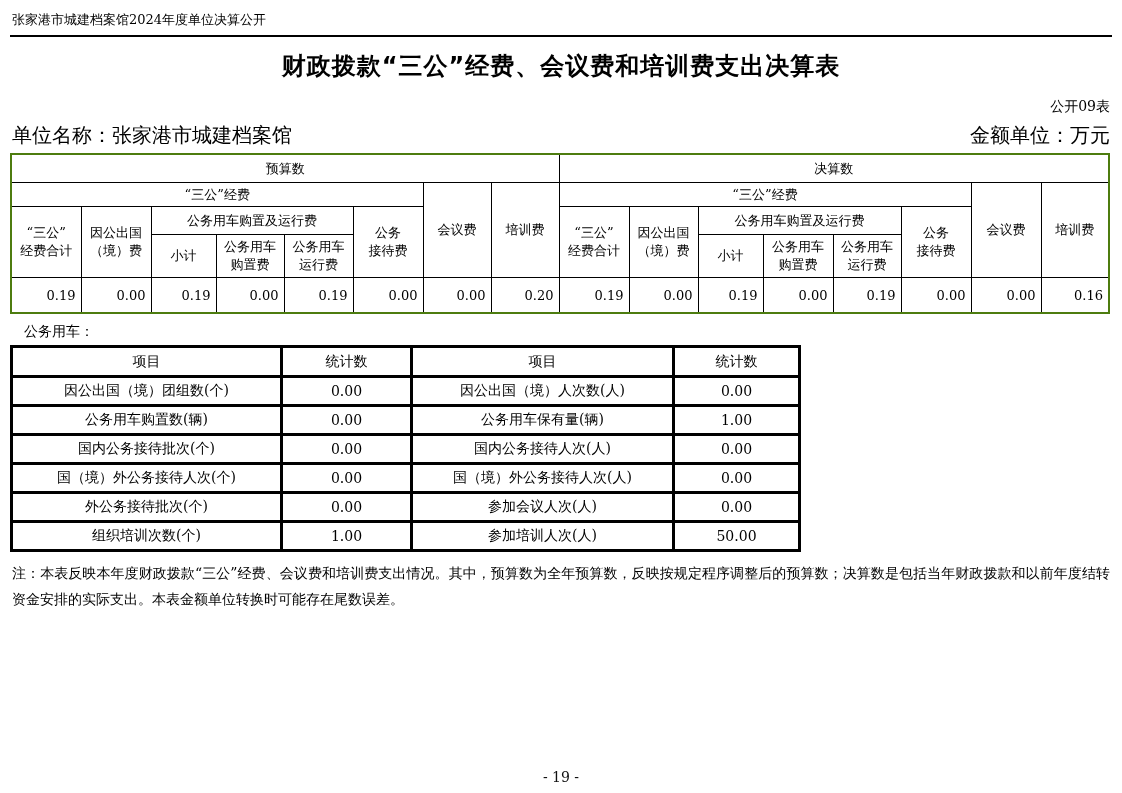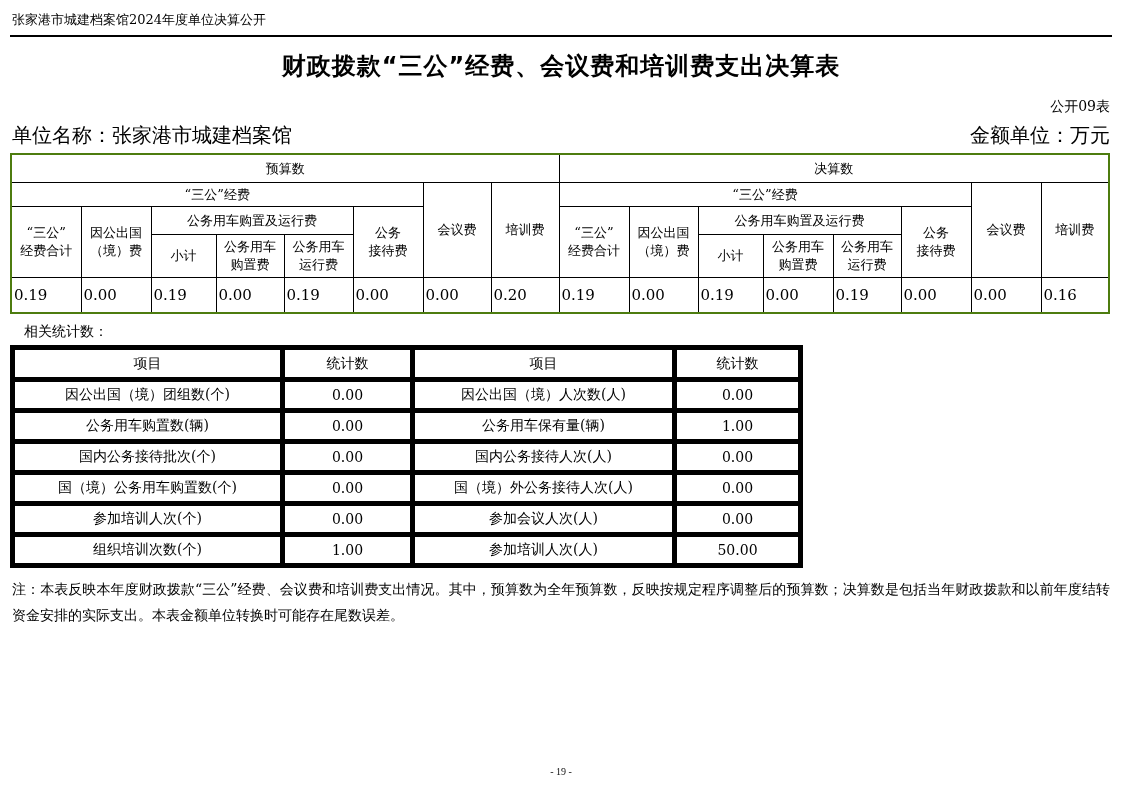--- a/index.html
+++ b/index.html
@@ -55,61 +55,60 @@
     padding: 1px 2px;
     white-space: pre-line;
     overflow: hidden;
   }
   .main-table .r1 td { height: 25px; }
   .main-table .r2 td { height: 21px; }
   .main-table .r3 td { height: 25px; }
   .main-table .r4 td { height: 40px; }
   .main-table .data-row td {
     height: 32px;
-    text-align: left;
+    text-align: right;
     padding-right: 5px;
-    font-size: 15px;
+    font-size: 13px;
   }
 
   .stats-label {
     margin: 9px 0 4px 14px;
     font-size: 14px;
   }
 
   .stats-table {
     width: 788px;
     border: 2px solid #000;
   }
   .stats-table td {
-    border: 5px solid #000000;
+    border: 3px solid #000000;
     text-align: center;
     vertical-align: middle;
     font-size: 14px;
     padding: 1px 2px;
     overflow: hidden;
   }
   .stats-table .hdr td { height: 25px; }
   .stats-table .row td { height: 24px; }
 
   .doc-note {
     margin-top: 8px;
     font-size: 14px;
     line-height: 26px;
     text-align: justify;
     padding: 0 2px;
   }
 
   .page-footer {
     position: absolute;
     left: 0; right: 0;
-    bottom: 16px;
-    text-align: center;
-    font-size: 10px;
+    bottom: 8px;
+    text-align: center;
+    font-size: 14px;
     color: #111;
-    font-family: Liberation Serif, serif;
   }
 </style>
 </head>
 <body>
 
 <div class="page">
 
   <div class="doc-header">张家港市城建档案馆2024年度单位决算公开</div>
 
   <div class="doc-title">财政拨款“三公”经费、会议费和培训费支出决算表</div>
@@ -195,21 +194,21 @@
       <td>0.19</td>
       <td>0.00</td>
       <td>0.19</td>
       <td>0.00</td>
       <td>0.00</td>
       <td>0.16</td>
     </tr>
   </tbody>
     </table>
 
-  <div class="stats-label">相关统计数：</div>
+  <div class="stats-label">公务用车：</div>
 
   <table class="stats-table">
     <colgroup>
       <col style="width:270px">
         <col style="width:130px">
         <col style="width:262px">
         <col style="width:126px">
     </colgroup>
     <tbody>
         <tr class="hdr">
@@ -230,27 +229,27 @@
       <td>公务用车保有量(辆)</td>
       <td>1.00</td>
     </tr>
     <tr class="row">
       <td>国内公务接待批次(个)</td>
       <td>0.00</td>
       <td>国内公务接待人次(人)</td>
       <td>0.00</td>
     </tr>
     <tr class="row">
-      <td>国（境）公务用车购置数(个)</td>
+      <td>国（境）外公务接待人次(个)</td>
       <td>0.00</td>
       <td>国（境）外公务接待人次(人)</td>
       <td>0.00</td>
     </tr>
     <tr class="row">
-      <td>参加培训人次(个)</td>
+      <td>外公务接待批次(个)</td>
       <td>0.00</td>
       <td>参加会议人次(人)</td>
       <td>0.00</td>
     </tr>
     <tr class="row">
       <td>组织培训次数(个)</td>
       <td>1.00</td>
       <td>参加培训人次(人)</td>
       <td>50.00</td>
     </tr>

